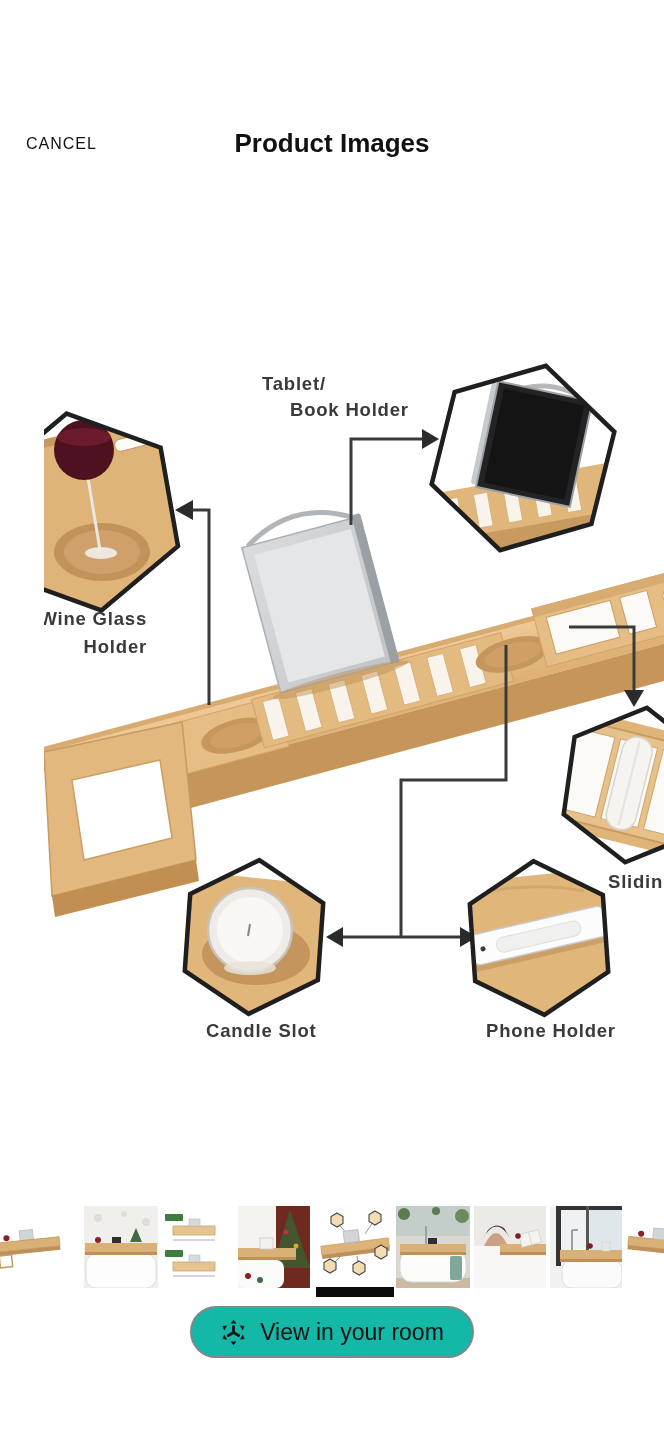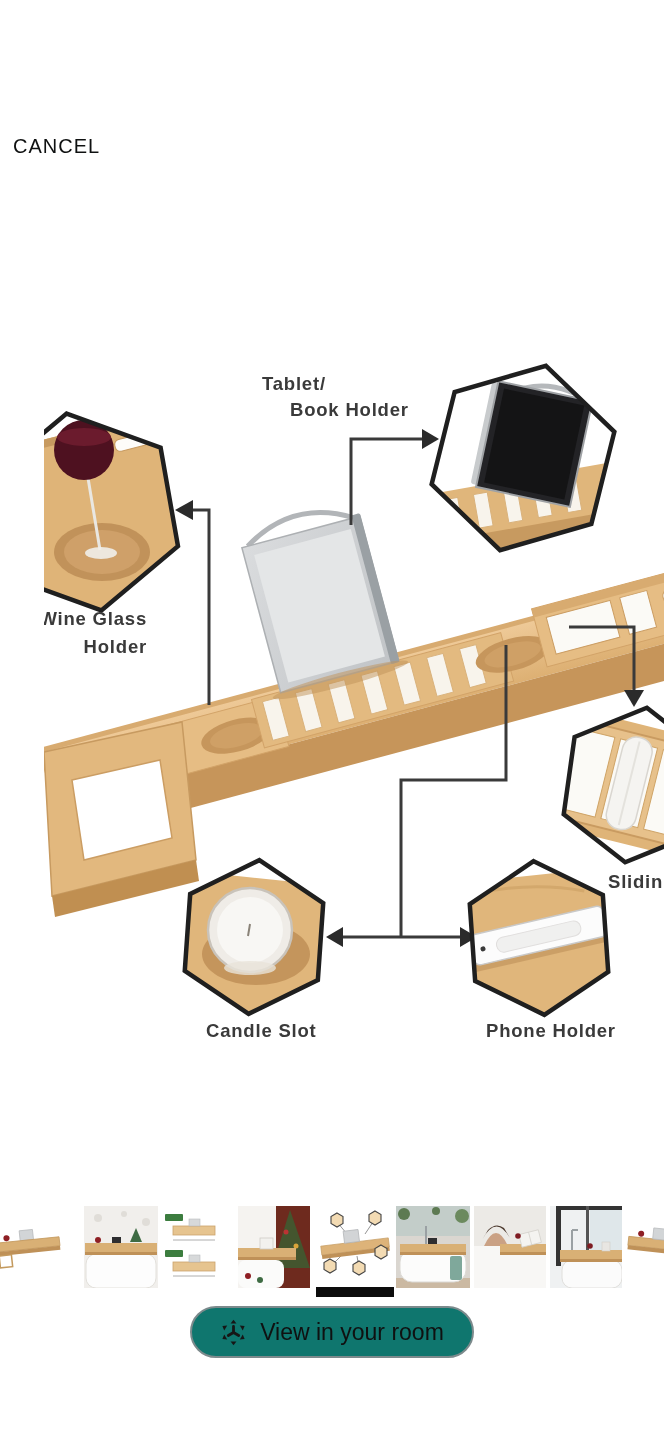--- a/index.html
+++ b/index.html
@@ -6,22 +6,22 @@
   html,body { margin:0; padding:0; }
   body {
     width:664px; height:1440px; position:relative; overflow:hidden;
     background:#ffffff;
     font-family:"Liberation Sans", sans-serif;
     color:#0f1111;
   }
   
   .header { position:absolute; top:118px; left:0; width:664px; height:60px; }
   .cancel-btn {
-    position:absolute; left:13px; top:17px;
-    font-size:20px; letter-spacing:1px; color:#0f1111;
+    position:absolute; left:26px; top:17px;
+    font-size:16px; letter-spacing:1px; color:#0f1111;
     background:none; border:none; padding:0; cursor:pointer;
     font-family:"Liberation Sans", sans-serif;
   }
   .page-title {
     position:absolute; left:0; right:0; top:10px; text-align:center;
     font-size:26px; font-weight:700; color:#111;
   }
   
   .viewer { position:absolute; top:340px; left:0; width:664px; height:710px;margin-left:44px; }
   .viewer svg { display:block; }
@@ -37,30 +37,31 @@
   }
   .thumb svg { width:100%; height:100%; display:block; }
   .thumb-indicator {
     position:absolute; left:316px; top:1287px; width:78px; height:10px;
     background:#0c0c0c;
   }
   
   .ar-button {
     position:absolute; top:1306px; left:50%; transform:translateX(-50%);
     width:284px; height:52px; border:2px solid #7c8a8c; border-radius:27px;
-    background:#0f766e; display:flex; align-items:center; justify-content:center;
+    background:#14b8a6; display:flex; align-items:center; justify-content:center;
     gap:13px; cursor:pointer;
   }
   .ar-button .label { font-size:23px; color:#0f1111; white-space:nowrap; }
 </style>
 </head>
 <body>
 
 <div class="header">
   <button class="cancel-btn">CANCEL</button>
+  <div class="page-title">Product Images</div>
 </div>
 
 <div class="viewer">
 <svg width="664" height="710" viewBox="0 0 664 710">
   <defs>
     <linearGradient id="bambooGrad" x1="0" y1="0" x2="0" y2="1">
       <stop offset="0" stop-color="#eec997"></stop>
           <stop offset="1" stop-color="#ddb073"></stop>
     </linearGradient>
     <linearGradient id="standGrad" x1="0" y1="0" x2="1" y2="1">

